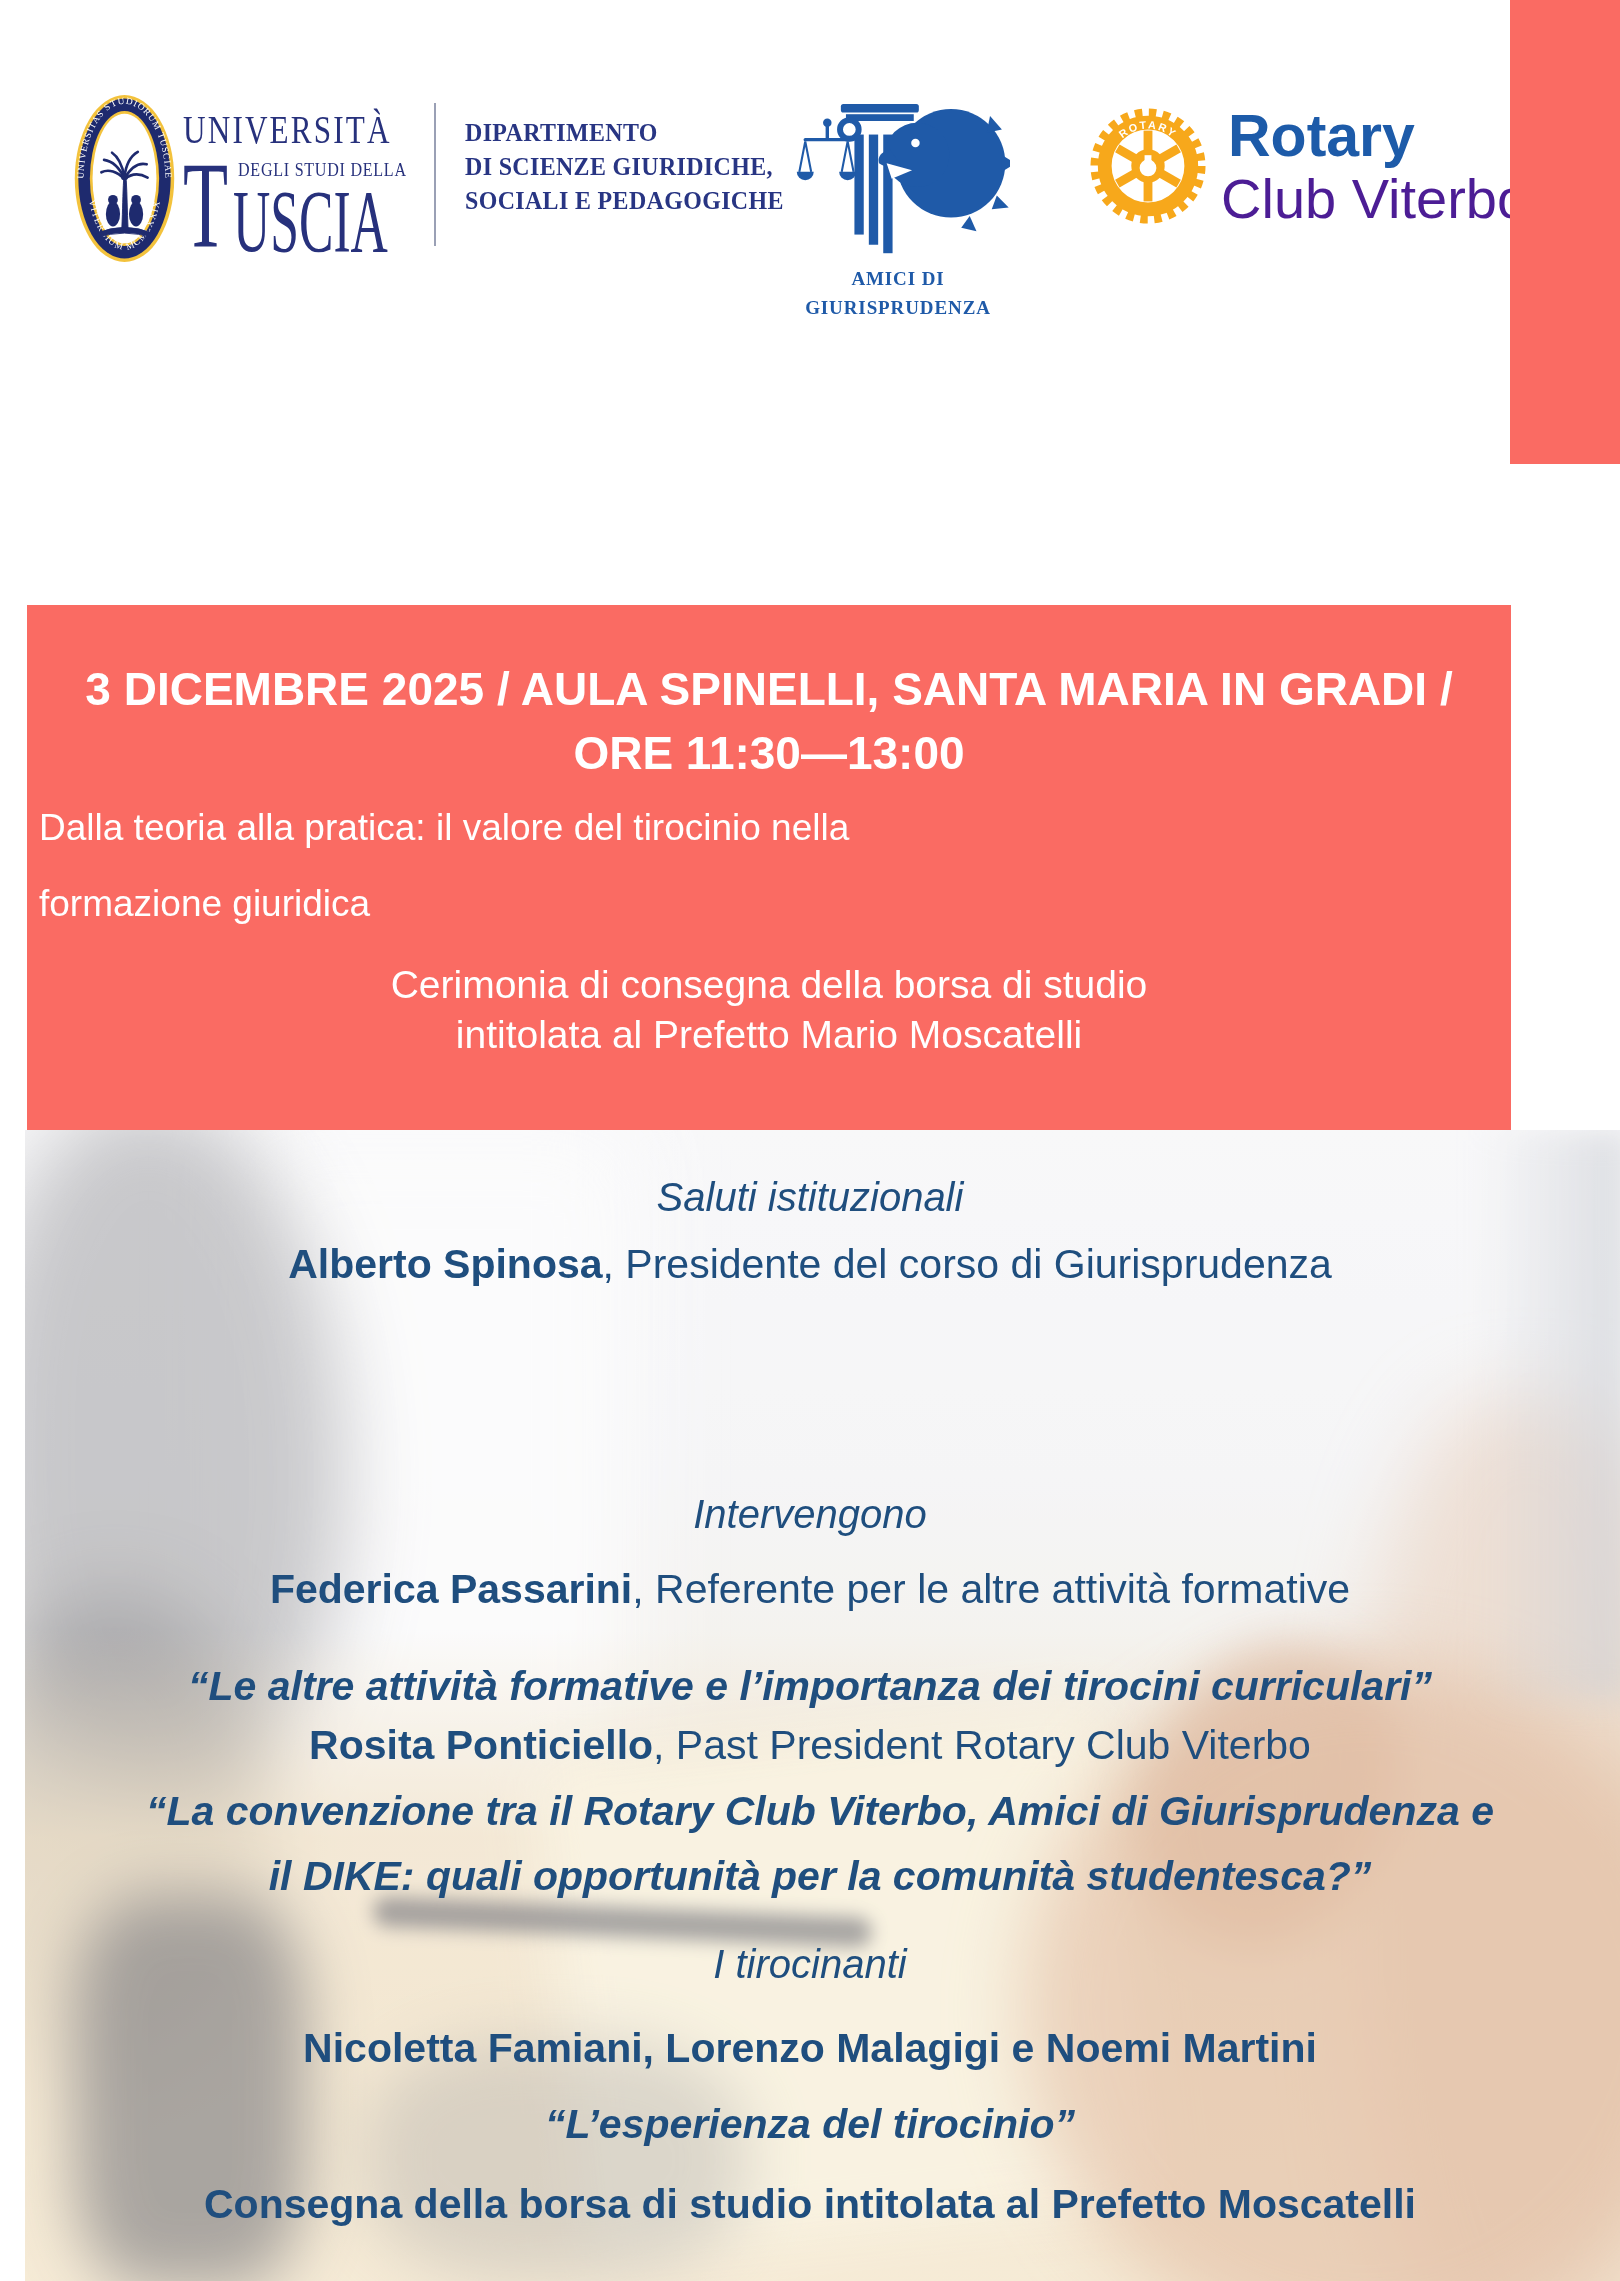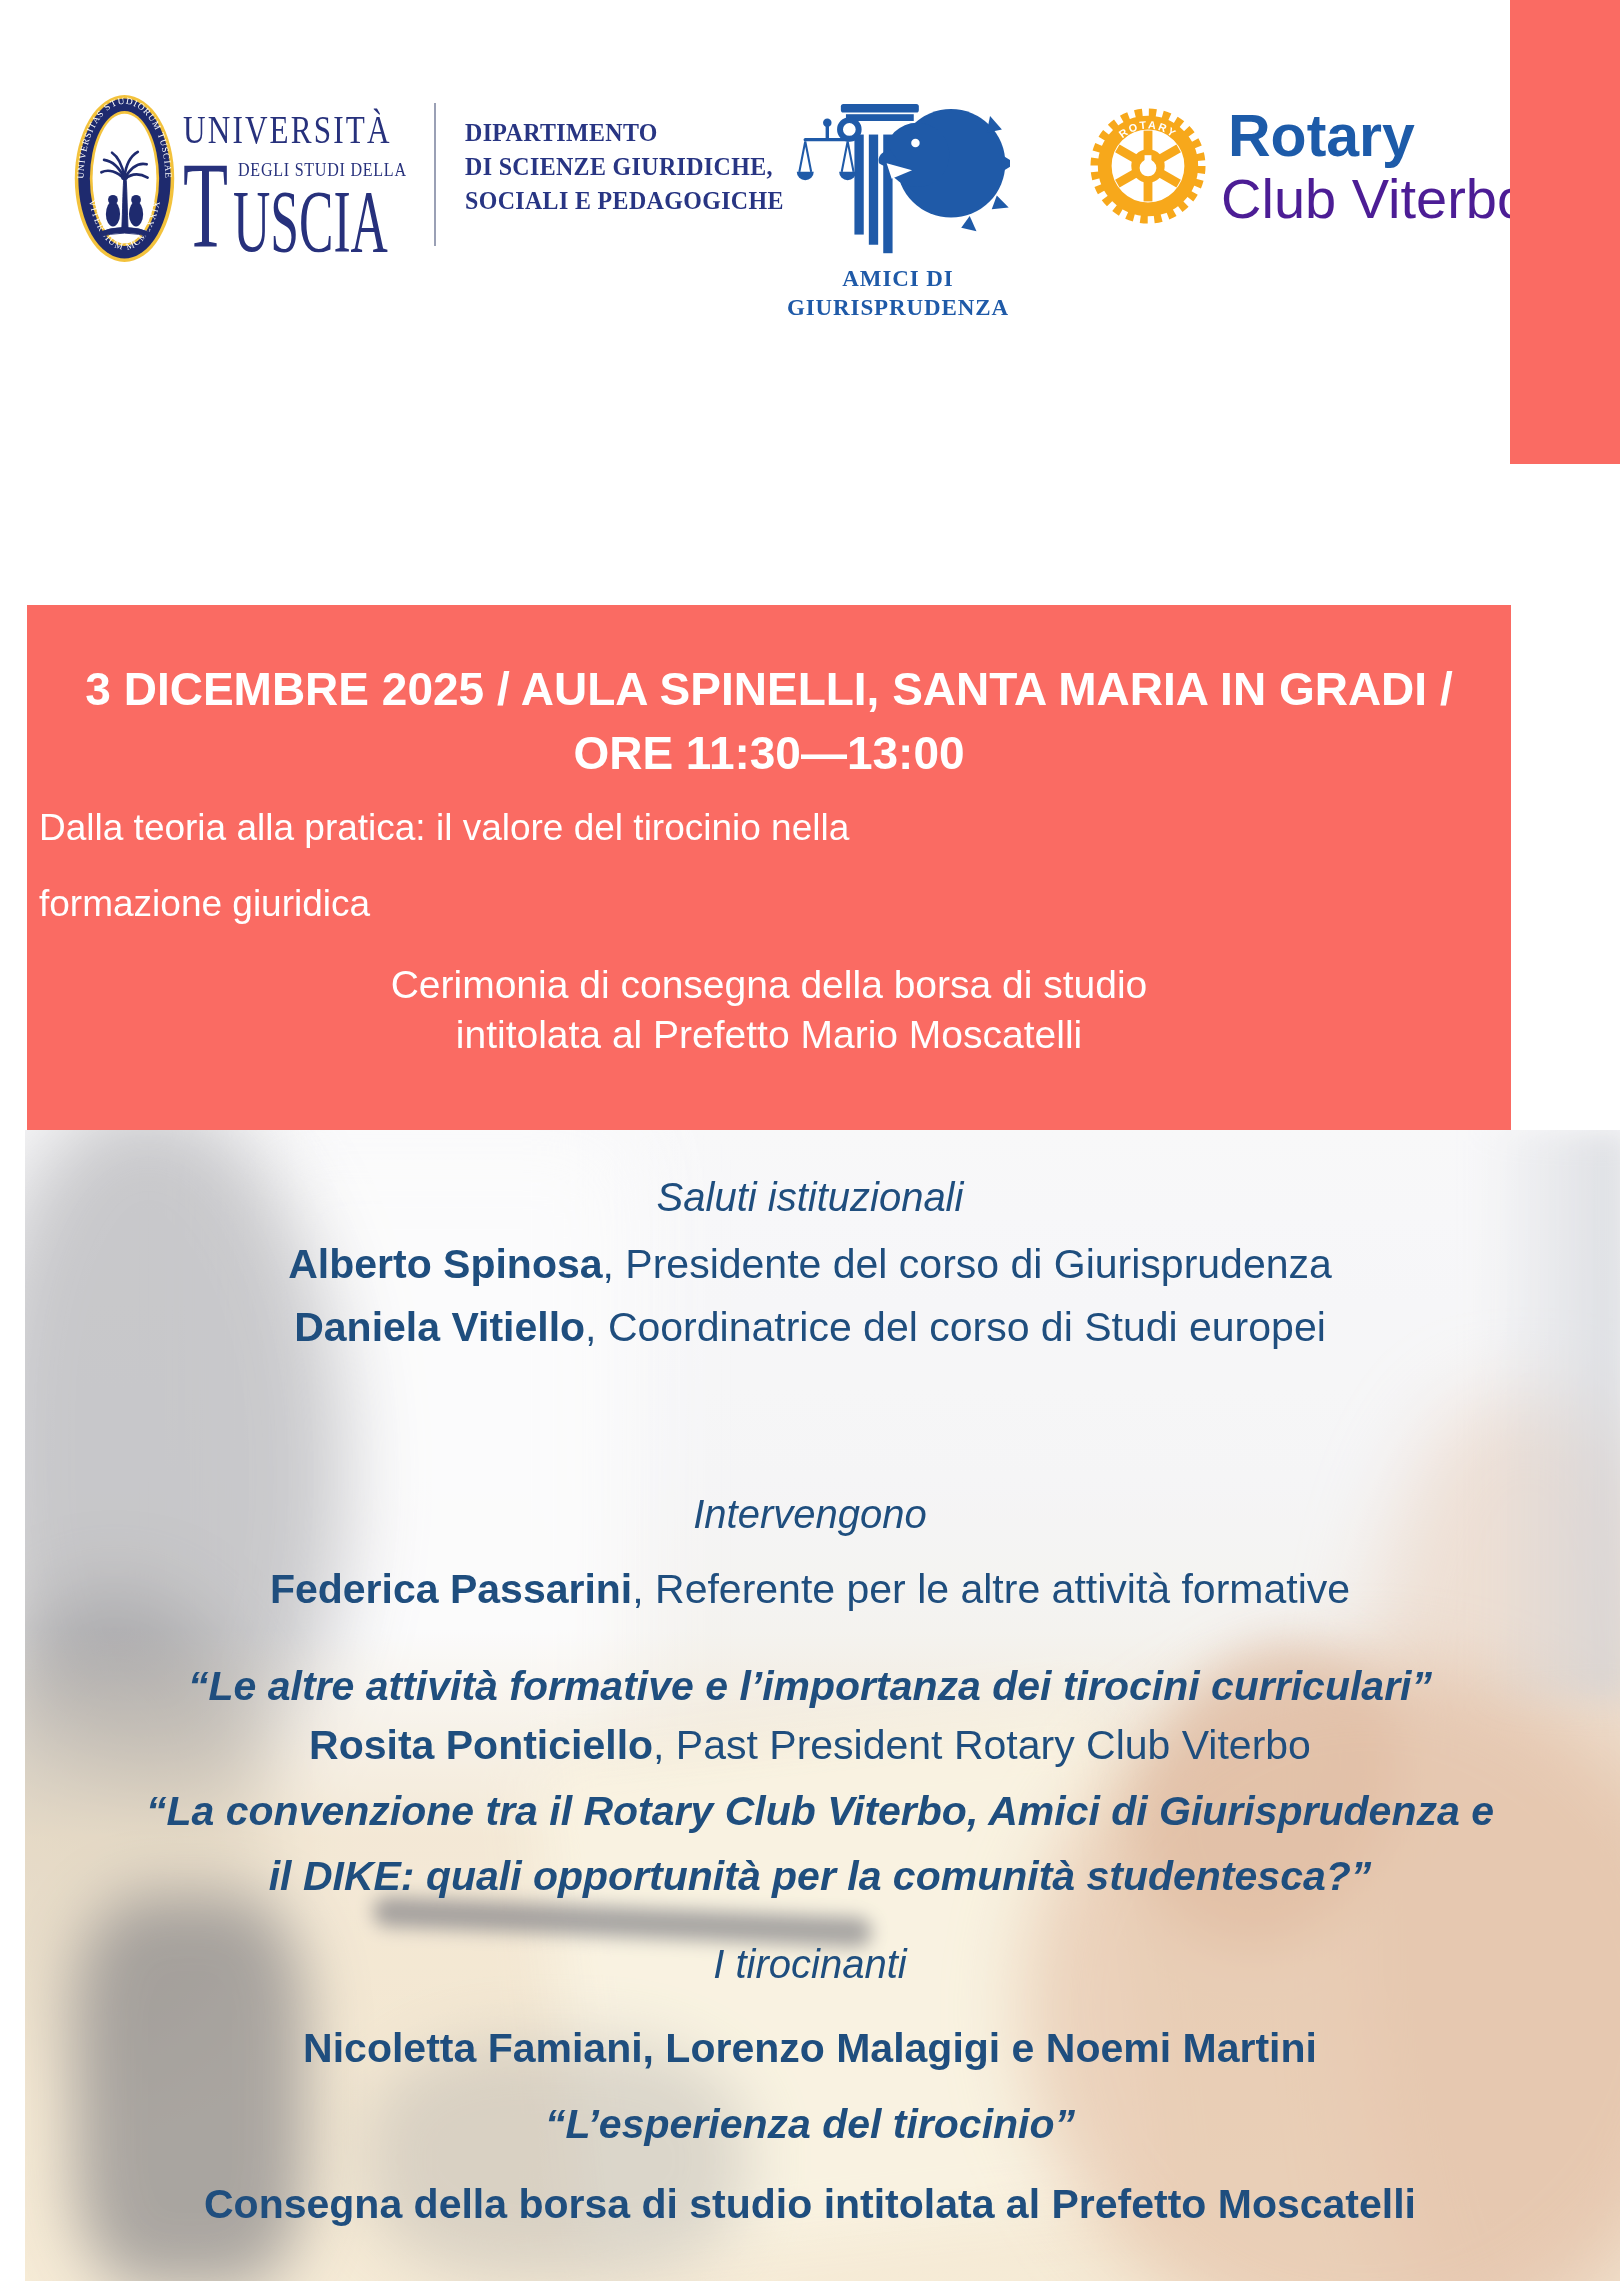--- a/index.html
+++ b/index.html
@@ -21,21 +21,21 @@
          transform:scaleX(.82);transform-origin:left top;white-space:nowrap;}
   .uscia{position:absolute;left:50px;top:70px;font-size:89px;line-height:1;
          transform:scaleX(.58);transform-origin:left top;white-space:nowrap;}
   .vdivider{position:absolute;left:434px;top:103px;width:1.8px;height:143px;background:#9aa0b5;}
   .dept{position:absolute;left:465px;top:116px;color:#283583;
         font-family:"Liberation Serif", serif;font-weight:bold;font-size:26px;line-height:34px;
         letter-spacing:0.4px;transform:scaleX(.92);transform-origin:left top;white-space:nowrap;}
   .amici{position:absolute;left:782px;top:82px;width:232px;text-align:center;}
   .amici svg{display:block;margin:0 auto;}
   .amici-caption{color:#1f5aa8;font-family:"Liberation Serif", serif;font-weight:bold;
-                 font-size:23px;line-height:29px;letter-spacing:0.9px;margin-top:3.6px;}
+                 font-size:19px;line-height:29px;letter-spacing:0.9px;margin-top:3.6px;}
   .rotary{position:absolute;left:1089px;top:100px;}
   .rotary-wheel{position:absolute;left:0;top:7.1px;width:118px;height:118px;}
   .rotary-name{position:absolute;left:139px;top:7.1px;color:#1d5ba9;font-size:59px;
                font-weight:bold;line-height:1;white-space:nowrap;}
   .rotary-club{position:absolute;left:132px;top:71px;color:#4c1d95;font-size:56px;
                line-height:1;white-space:nowrap;}
 
   
   .corner-block{position:absolute;left:1510px;top:0;width:110px;height:464px;background:#fa6b63;}
   .banner{position:absolute;left:27px;top:605px;width:1484px;height:525px;background:#fa6b63;
@@ -245,23 +245,20 @@
     <div class="ph ph-veil"></div>
   </section>
 
   <section class="program">
 
     <div class="p-line p-heading t-saluti">Saluti istituzionali</div>
 
     <div class="p-line t-alberto">
       <span class="p-name">Alberto Spinosa</span><span>, Presidente del corso di Giurisprudenza</span>
     </div>
-    <div class="p-line t-daniela">
-      <span class="p-name">Daniela Vitiello</span><span>, Coordinatrice del corso di Studi europei</span>
-    </div>
 
     <div class="p-line p-heading t-intervengono">Intervengono</div>
 
     <div class="p-line t-federica">
       <span class="p-name">Federica Passarini</span><span>, Referente per le altre attività formative</span>
     </div>
     <div class="p-line p-quote t-quote1">“Le altre attività formative e l’importanza dei tirocini curriculari”</div>
 
     <div class="p-line t-rosita">
       <span class="p-name">Rosita Ponticiello</span><span>, Past President Rotary Club Viterbo</span>

